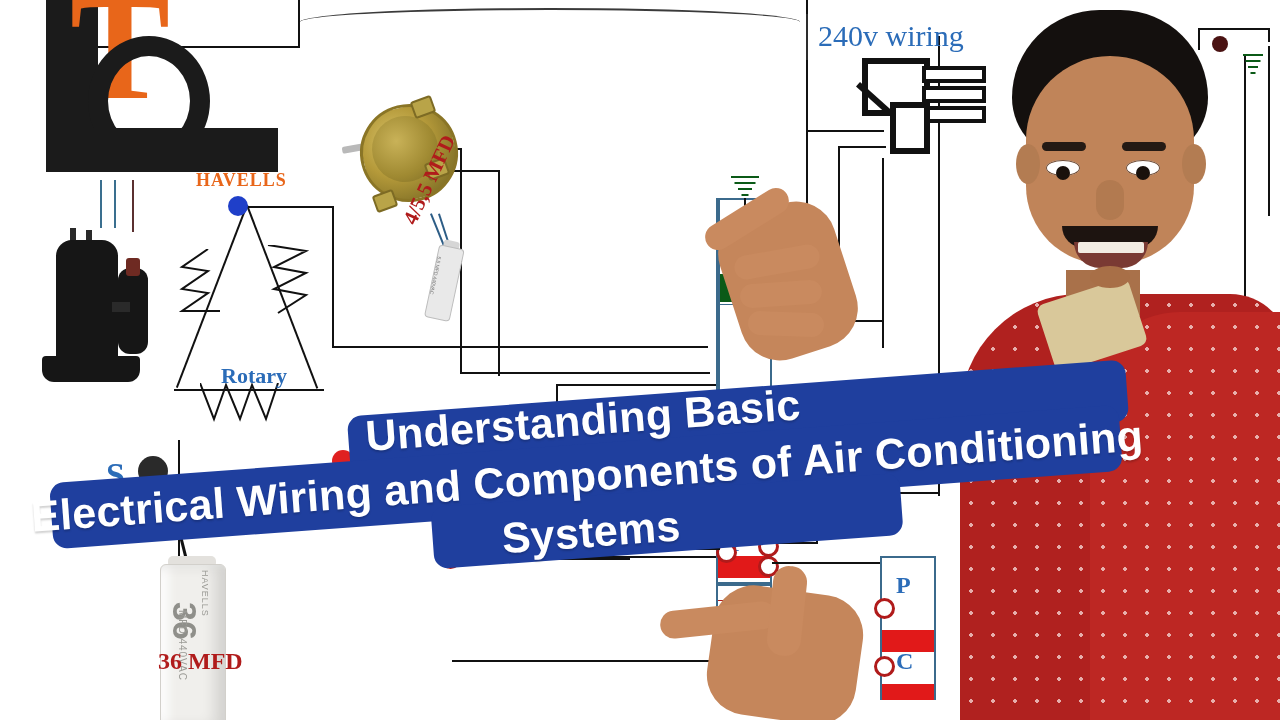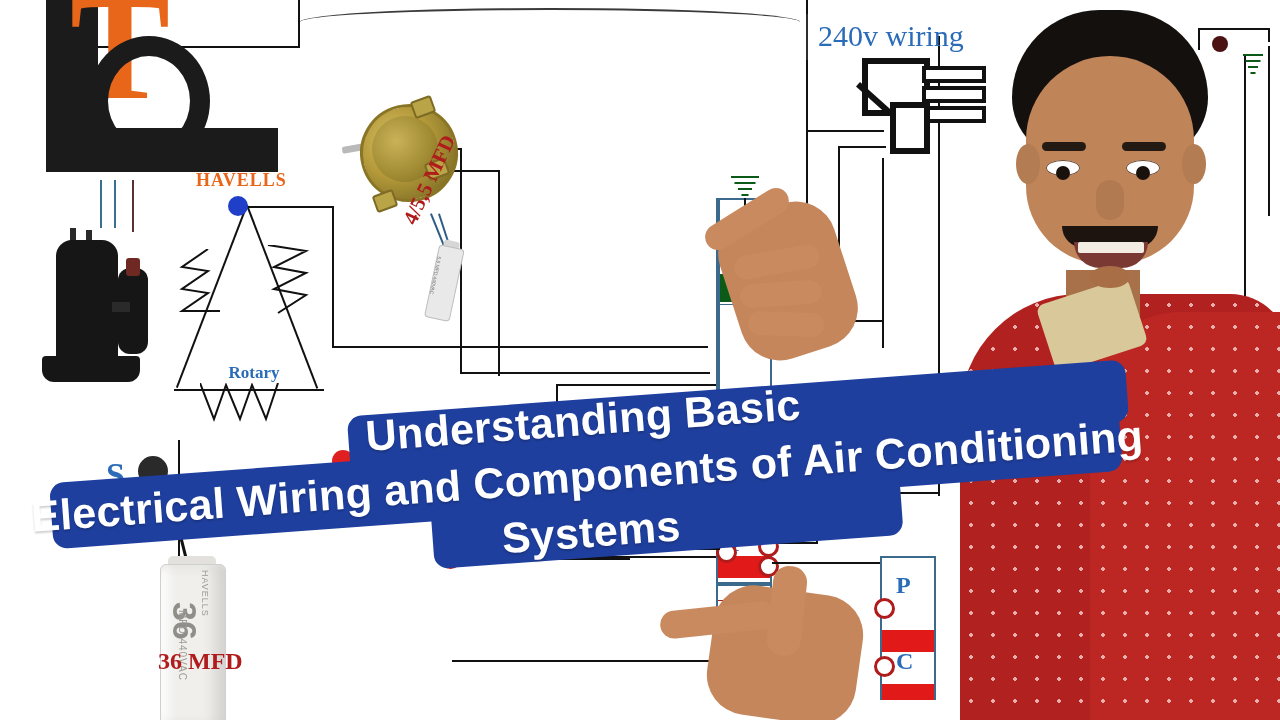--- a/index.html
+++ b/index.html
@@ -33,21 +33,21 @@
     font-size:31px;color:#c0232b;white-space:nowrap;}
   #power-label{position:absolute;left:818px;top:19px;font-family:"Liberation Serif",serif;
     font-size:30px;color:#2b6cb8;white-space:nowrap;}
   .curve-top{position:absolute;left:300px;top:8px;width:500px;height:12px;
     border-top:2px solid #3a3a3a;border-radius:50%/100% 100% 0 0;}
 
   
   #tri-wrap{position:absolute;left:148px;top:205px;width:212px;height:250px;}
   .tri-line{position:absolute;background:#111;height:2px;transform-origin:0 0;}
   .tri-label{position:absolute;width:212px;text-align:center;color:#2b6cb8;
-    font-family:"Liberation Serif",serif;font-weight:bold;font-size:17px;}
+    font-family:"Liberation Serif",serif;font-weight:bold;font-size:22px;}
   .zig{position:absolute;}
 
   
   #comp-photo{position:absolute;left:38px;top:228px;width:122px;height:162px;}
   .cp-body{position:absolute;left:18px;top:12px;width:62px;height:124px;background:#161616;
     border-radius:16px 16px 8px 8px;}
   .cp-acc{position:absolute;left:80px;top:40px;width:30px;height:86px;background:#161616;border-radius:12px;}
   .cp-cap{position:absolute;left:88px;top:30px;width:14px;height:18px;background:#6e2a22;border-radius:3px;}
   .cp-foot{position:absolute;left:4px;top:128px;width:98px;height:26px;background:#161616;
     border-radius:4px 4px 12px 12px;}

